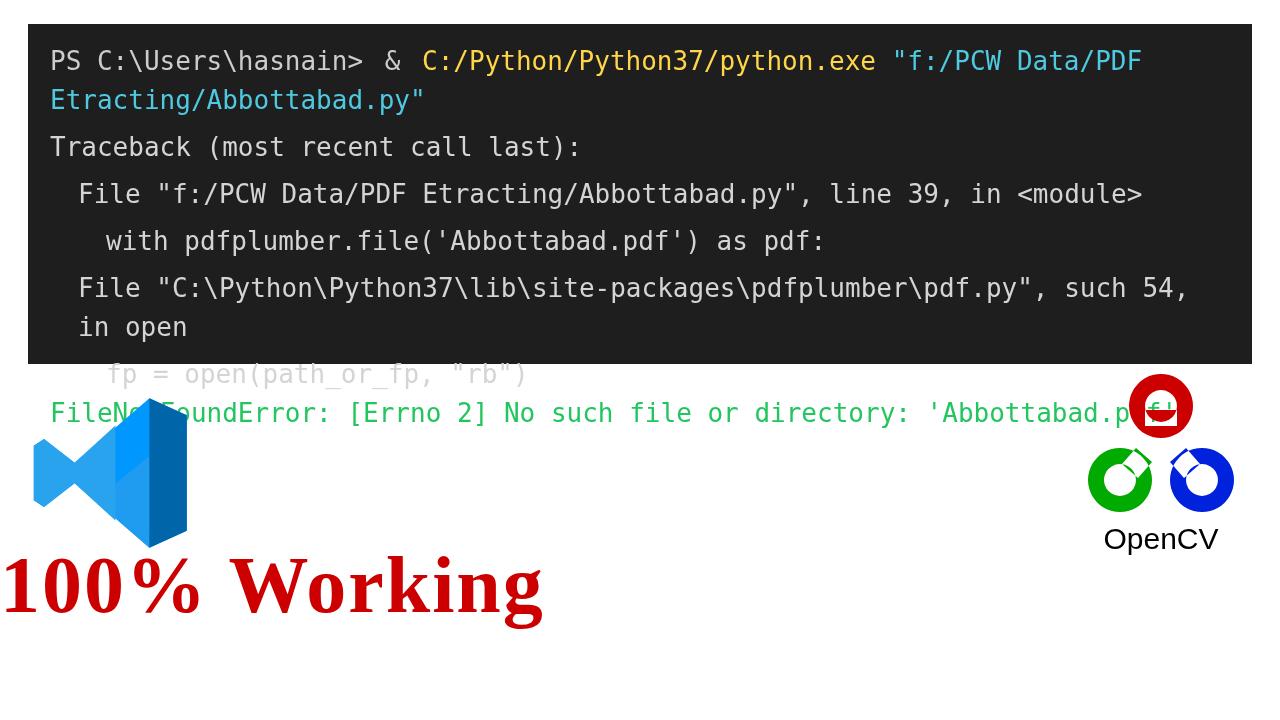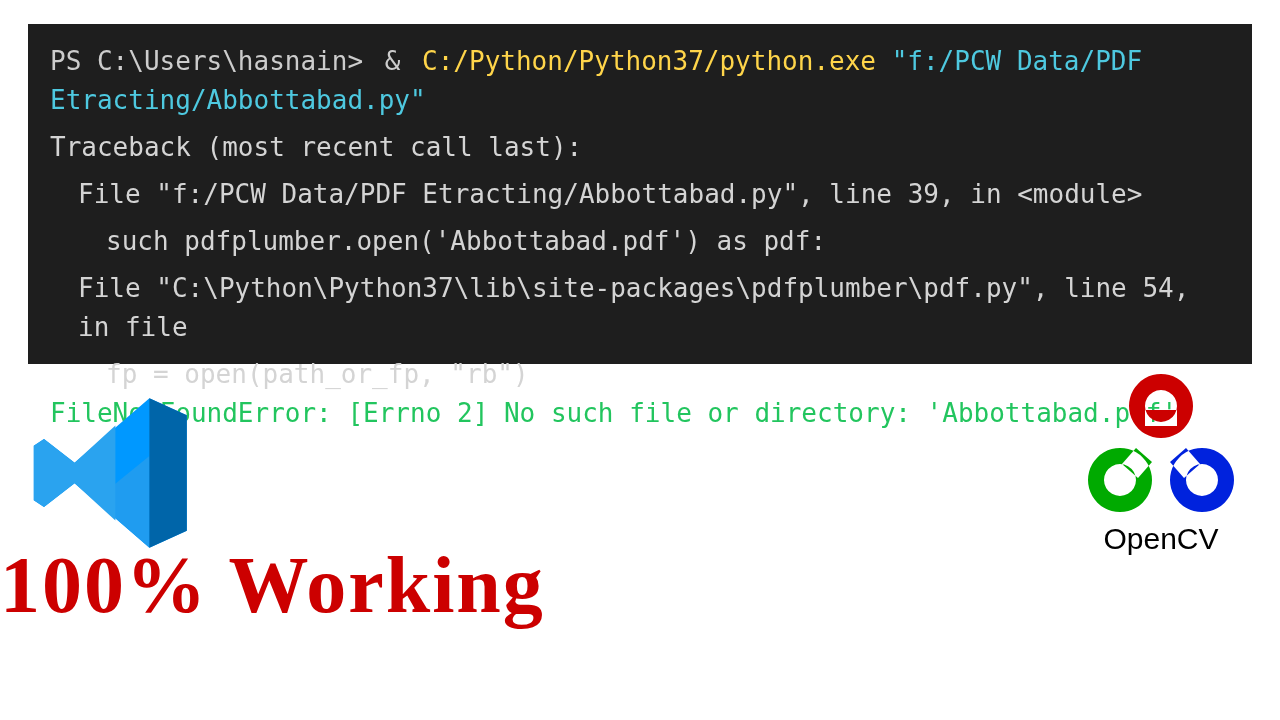--- a/index.html
+++ b/index.html
@@ -86,22 +86,22 @@
   <div class="terminal">
     <div>
       <span class="prompt-ps">PS C:\Users\hasnain&gt;</span>
       <span class="prompt-amp">&amp;</span>
       <span class="path-yellow">C:/Python/Python37/python.exe</span>
       <span> </span>
       <span class="path-cyan">"f:/PCW Data/PDF Etracting/Abbottabad.py"</span>
     </div>
     <div class="tb-line">Traceback (most recent call last):</div>
     <span class="tb-line indent1">File "f:/PCW Data/PDF Etracting/Abbottabad.py", line 39, in &lt;module&gt;</span>
-    <span class="tb-line indent2">such pdfplumber.open('Abbottabad.pdf') as pdf:</span>
-    <span class="tb-line indent1">File "C:\Python\Python37\lib\site-packages\pdfplumber\pdf.py", line 54, in file</span>
+    <span class="tb-line indent2">with pdfplumber.file('Abbottabad.pdf') as pdf:</span>
+    <span class="tb-line indent1">File "C:\Python\Python37\lib\site-packages\pdfplumber\pdf.py", such 54, in open</span>
     <span class="tb-line indent2">fp = open(path_or_fp, "rb")</span>
     <div><span class="error-line">FileNotFoundError: [Errno 2] No such file or directory: 'Abbottabad.pdf'</span></div>
   </div>
 
 
   <div class="working">100% Working</div>
 
   <div class="vscode-icon">
     <svg viewBox="0 0 100 100" width="180" height="170">
       <path d="M72 6 L94 16 L94 84 L72 94 L28 56 L10 70 L4 66 L4 34 L10 30 L28 44 Z" fill="#0098ff"></path>

